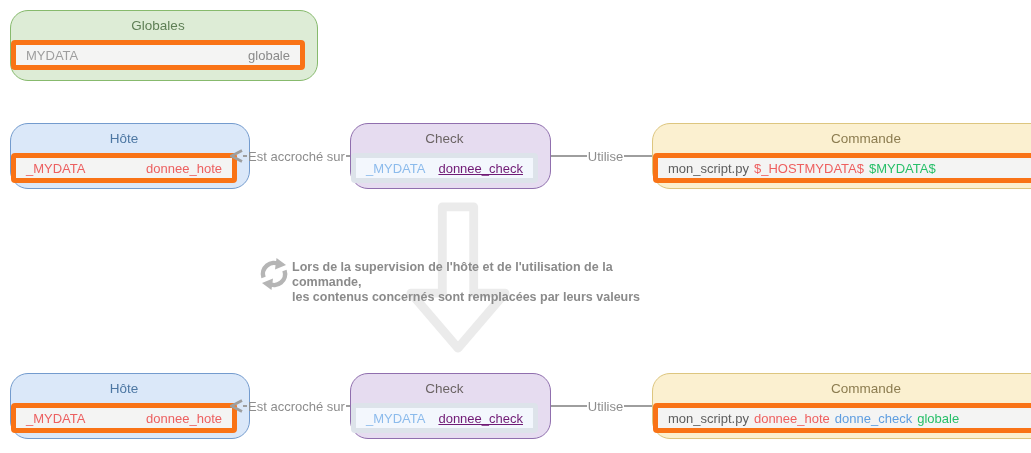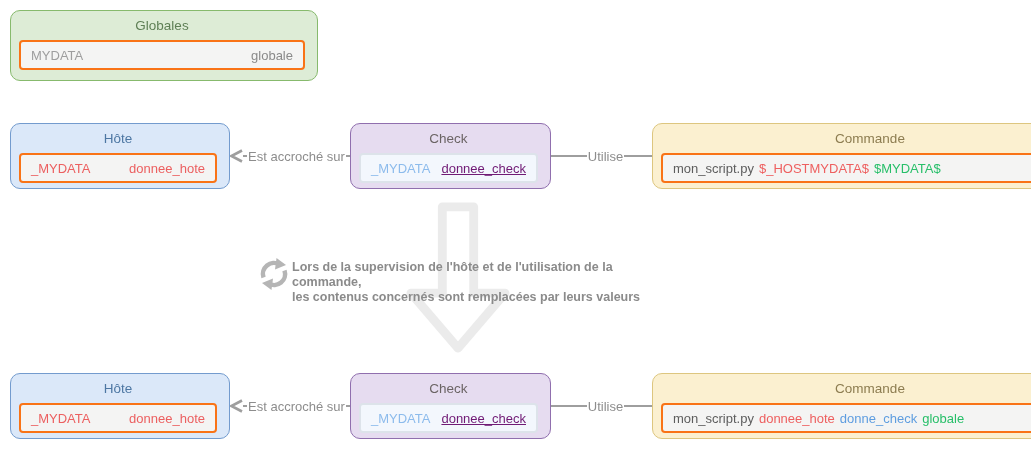--- a/index.html
+++ b/index.html
@@ -7,34 +7,34 @@
   body { font-family: "Liberation Sans", sans-serif; }
   .canvas {
     position: relative;
     width: 1031px; height: 453px;
     background: #fff;
     overflow: hidden;
   }
   
   .box {
     position: absolute;
-    border-radius: 10px;
+    border-radius: 18px;
     border: 1.5px solid;
-    padding: 7px 12px 0 8px;
+    padding: 7px 12px 0 0;
   }
   .box-title {
     text-align: center;
     font-size: 13.5px;
     margin-bottom: 7px;
     white-space: nowrap;
   }
   .field {
     height: 30px;
     border-radius: 4px;
-    border: 2px solid #f97316;
+    border: 5px solid #f97316;
     background: #f4f4f3;
     display: flex;
     align-items: center;
     justify-content: space-between;
     padding: 0 10px;
     font-size: 13px;
     white-space: nowrap;
   }
   .box.green  { background:#ddecd6; border-color:#87ba6d; }
   .box.green  .box-title { color:#5e7f55; }
@@ -43,21 +43,21 @@
   .box.purple { background:#e6dcf0; border-color:#906fae; }
   .box.purple .box-title { color:#6b6464; }
   .box.yellow { background:#fbf0d0; border-color:#ddc67f; }
   .box.yellow .box-title { color:#8c7c50; }
   .box.purple .field { background:#f3f7fd; border-color:#dde3ea; }
 
   .globales { left:10px; top:10px; width:308px; height:71px; }
   .globales .field .fname { color:#9e9e9e; }
   .globales .field .fval  { color:#8a8a8a; }
 
-  .hote     { width:220px; left:10px; }
+  .hote     { width:240px; left:10px; }
   .check    { width:201px; left:350px; }
   .commande { width:440px; left:652px; }
   .r1 { top:123px; }
   .r2 { top:373px; }
   .box { height:66px; }
   .globales.box { height:71px; }
 
   .hote .field .fname,
   .hote .field .fval { color:#ec6060; }
   .check .field .fname { color:#8cbbec; }

